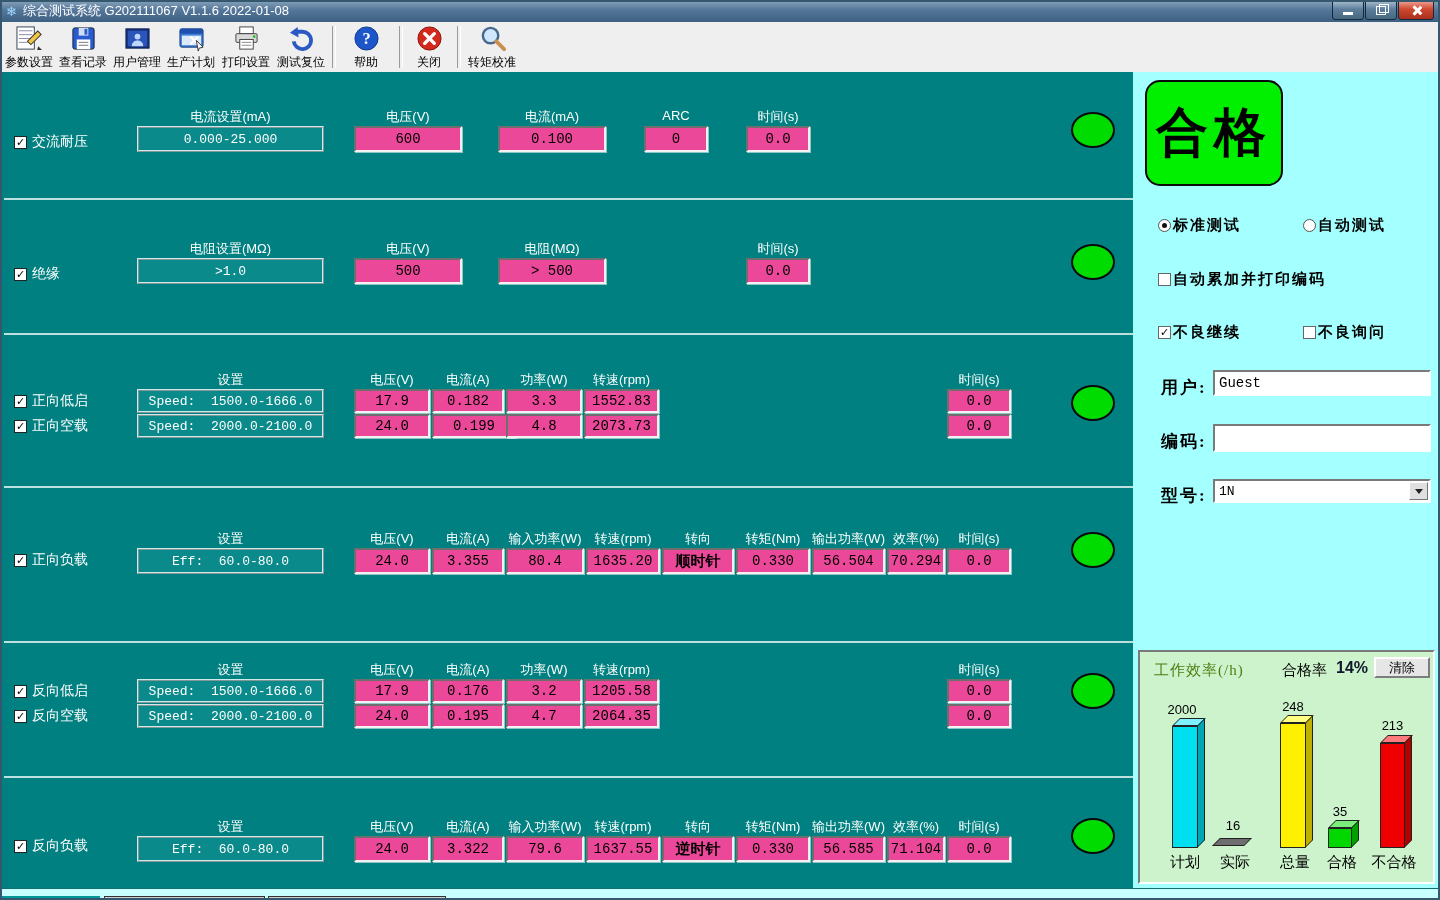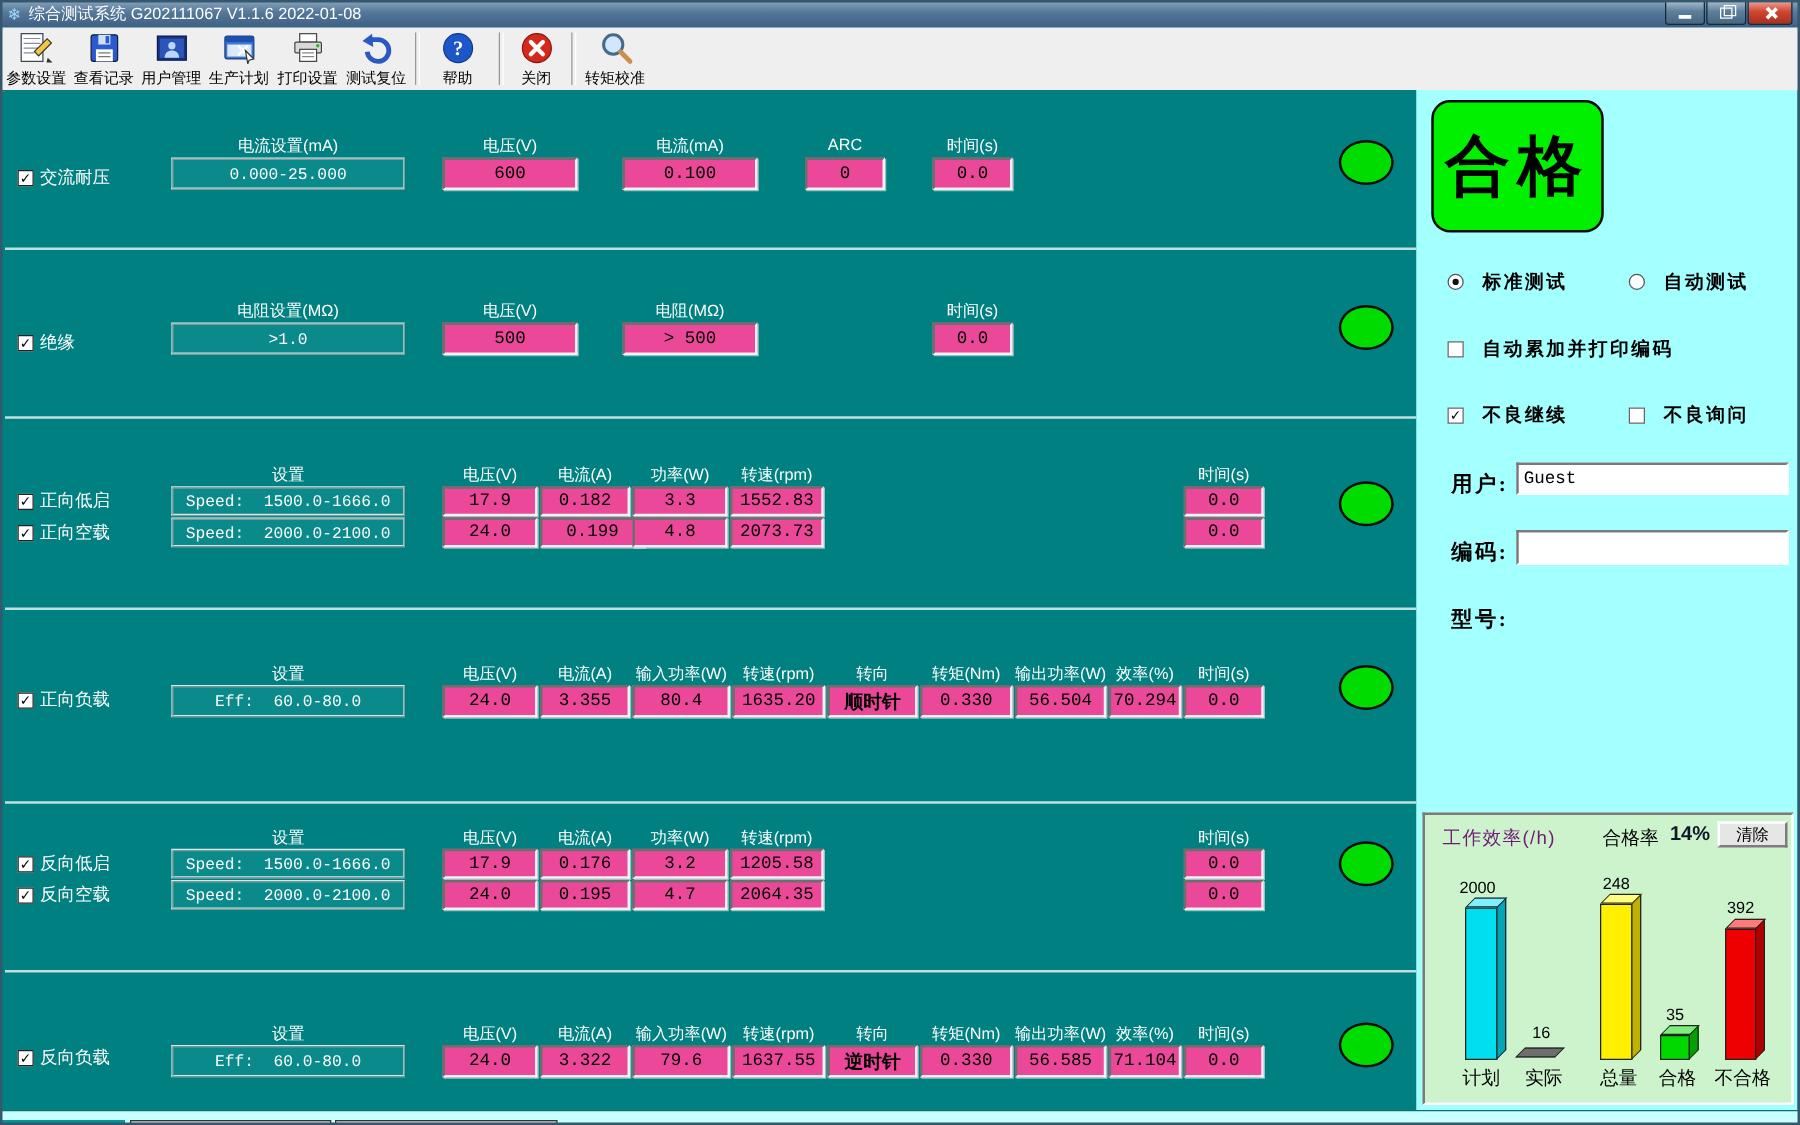--- a/index.html
+++ b/index.html
@@ -39,33 +39,33 @@
   .cb{width:13px;height:13px;background:#fff;border:1px solid #222;box-sizing:border-box;display:inline-flex;align-items:center;justify-content:center;flex:none;}
   .tick{font:bold 11px/1 "DejaVu Sans",sans-serif;color:#000;}
   .cl{color:#fff;font-size:14px;margin-left:5px;white-space:nowrap;}
 
   
   .rp{position:absolute;left:1133px;top:72px;width:305px;height:816px;background:#a4ffff;}
   .bigstatus{position:absolute;border:2px solid #0a0a0a;border-radius:15px;box-sizing:border-box;display:flex;align-items:center;justify-content:center;font-weight:bold;font-size:52px;color:#000;letter-spacing:6px;}
   .radio{width:13px;height:13px;border-radius:50%;background:#fff;border:1px solid #555;box-sizing:border-box;display:inline-block;position:relative;flex:none;}
   .radio.on::after{content:"";position:absolute;inset:3px;background:#111;border-radius:50%;}
   .opt{position:absolute;display:flex;align-items:center;height:16px;}
-  .opt .txt{margin-left:15px;font:bold 15px "Liberation Serif",serif;color:#000;letter-spacing:2px;white-space:nowrap;}
+  .opt .txt{margin-left:2px;font:bold 15px "Liberation Serif",serif;color:#000;letter-spacing:2px;white-space:nowrap;}
   .cb2{width:13px;height:13px;background:#fff;border:1px solid #666;box-sizing:border-box;display:inline-flex;align-items:center;justify-content:center;flex:none;}
   .cb2 .tick{color:#000;}
   .fldlbl{position:absolute;font:bold 17px "Liberation Serif",serif;color:#000;letter-spacing:2px;}
   .field{position:absolute;background:#fff;border:2px solid;border-color:#7a7a7a #fff #fff #7a7a7a;box-sizing:border-box;font:14px "Liberation Mono",monospace;color:#000;padding:2px 4px;outline:none;}
   .combo{position:absolute;background:#fff;border:2px solid;border-color:#7a7a7a #fff #fff #7a7a7a;box-sizing:border-box;font:13px "Liberation Mono",monospace;color:#000;display:flex;align-items:center;padding-left:4px;}
   .combo-btn{position:absolute;right:1px;top:1px;bottom:1px;width:17px;background:#e0e0e0;border:1px solid;border-color:#fff #777 #777 #fff;display:flex;align-items:center;justify-content:center;}
   .arrow-dn{width:0;height:0;border-left:4px solid transparent;border-right:4px solid transparent;border-top:5px solid #222;}
   .startbtn{position:absolute;background:#efefef;border:2px solid;border-color:#ffffff #8d8d8d #8d8d8d #ffffff;box-shadow:1px 1px 0 #6f6f6f;box-sizing:border-box;display:flex;align-items:center;justify-content:center;font:62px "Liberation Serif",serif;color:#000;letter-spacing:12px;}
 
   
   .chartpanel{position:absolute;left:5px;top:578px;width:297px;height:234px;background:#cdf3cd;border:2px solid;border-color:#7a7a7a #ffffff #ffffff #7a7a7a;box-sizing:border-box;}
-  .ct{position:absolute;left:14px;top:9px;font-size:15px;color:#701a75;letter-spacing:1px;}
+  .ct{position:absolute;left:14px;top:9px;font-size:15px;color:#4d7c0f;letter-spacing:1px;font-family:Liberation Serif, serif;}
   .cr-l{position:absolute;left:142px;top:9px;font-size:15px;color:#000;}
   .cr-v{position:absolute;left:196px;top:7px;font:bold 16px "Liberation Sans",sans-serif;color:#0f172a;}
   .clearbtn{position:absolute;left:234px;top:5px;width:56px;height:21px;background:#e6e6e6;border:2px solid;border-color:#fff #7d7d7d #7d7d7d #fff;font-size:13px;color:#000;display:flex;align-items:center;justify-content:center;}
   .bar3d{position:absolute;}
   .btop{position:absolute;left:0;top:0;width:100%;height:8px;transform:skewX(-45deg);transform-origin:0 100%;border:1px solid #222;box-sizing:border-box;}
   .bfront{position:absolute;left:0;top:8px;width:100%;bottom:0;border:1px solid #222;box-sizing:border-box;}
   .bside{position:absolute;left:100%;top:8px;width:8px;bottom:0;margin-left:-1px;transform:skewY(-45deg);transform-origin:0 0;border:1px solid #222;box-sizing:border-box;}
   .bflat{position:absolute;transform:skewX(-45deg);background:#6e6e6e;border:1px solid #222;box-sizing:border-box;}
   .bval{position:absolute;font-size:13px;color:#000;text-align:center;}
   .bcat{position:absolute;font-size:15px;color:#000;text-align:center;white-space:nowrap;}
@@ -373,33 +373,39 @@
     <label class="opt" style="left:170px;top:252px">
         <span class="cb2"></span>
         <span class="txt">不良询问</span>
       </label>
 
     <div class="fldlbl" style="left:28px;top:304px">用户:</div>
     <input class="field" style="left: 80px; top: 298px; width: 218px; height: 26px;" value="Guest">
     <div class="fldlbl" style="left:28px;top:358px">编码:</div>
     <input class="field" style="left: 80px; top: 352px; width: 218px; height: 28px;" value="">
     <div class="fldlbl" style="left:28px;top:412px">型号:</div>
+    <div class="combo" style="left:80px;top:407px;width:218px;height:24px">
+      <span>1N</span>
+      <span class="combo-btn">
+          <span class="arrow-dn"></span>
+        </span>
+    </div>
 
 
     <div class="chartpanel">
       <div class="ct">工作效率(/h)</div>
       <div class="cr-l">合格率</div>
       <div class="cr-v">14%</div>
       <button class="clearbtn">清除</button>
 
       <div class="bval" style="left:12px;top:50px;width:60px">2000</div>
       <div class="bval" style="left:64px;top:166px;width:58px">16</div>
       <div class="bval" style="left:126px;top:47px;width:54px">248</div>
       <div class="bval" style="left:178px;top:152px;width:44px">35</div>
-      <div class="bval" style="left:228px;top:66px;width:49px">392</div>
+      <div class="bval" style="left:228px;top:66px;width:49px">213</div>
 
       <div class="bar3d" style="left:32px;top:66px;width:26px;height:130px">
         <div class="btop" style="background:#7ff0ff"></div>
           <div class="bfront" style="background:#00dff0"></div>
           <div class="bside" style="background:#00a6b6"></div>
       </div>
       <div class="bflat" style="left:76px;top:186px;width:32px;height:8px"></div>
       <div class="bar3d" style="left:140px;top:63px;width:26px;height:133px">
         <div class="btop" style="background:#ffff80"></div>
           <div class="bfront" style="background:#fff000"></div>

